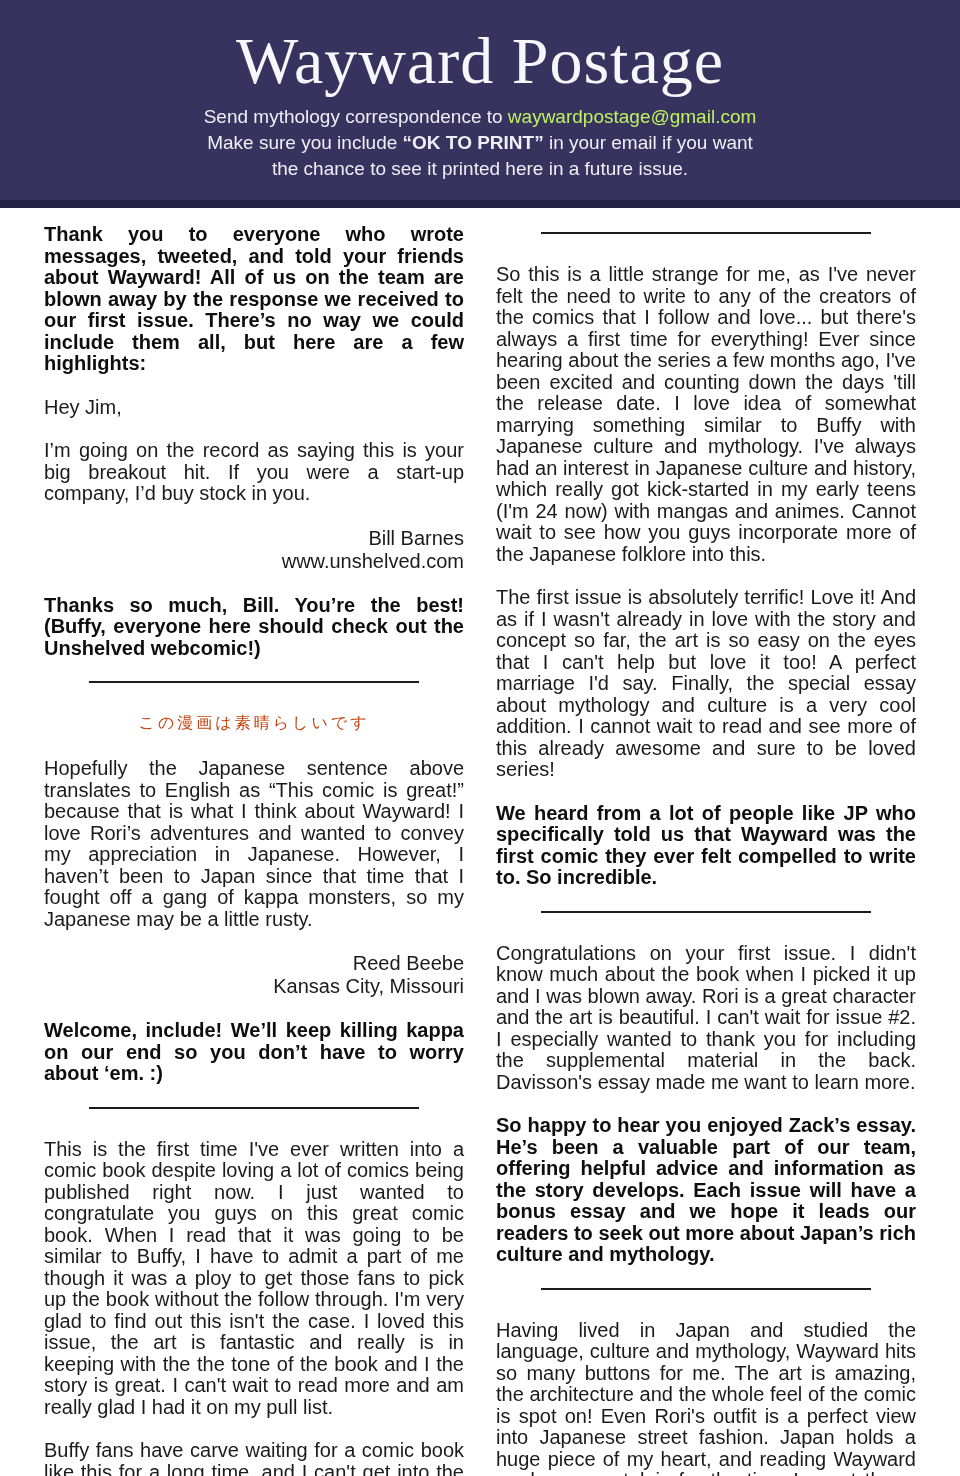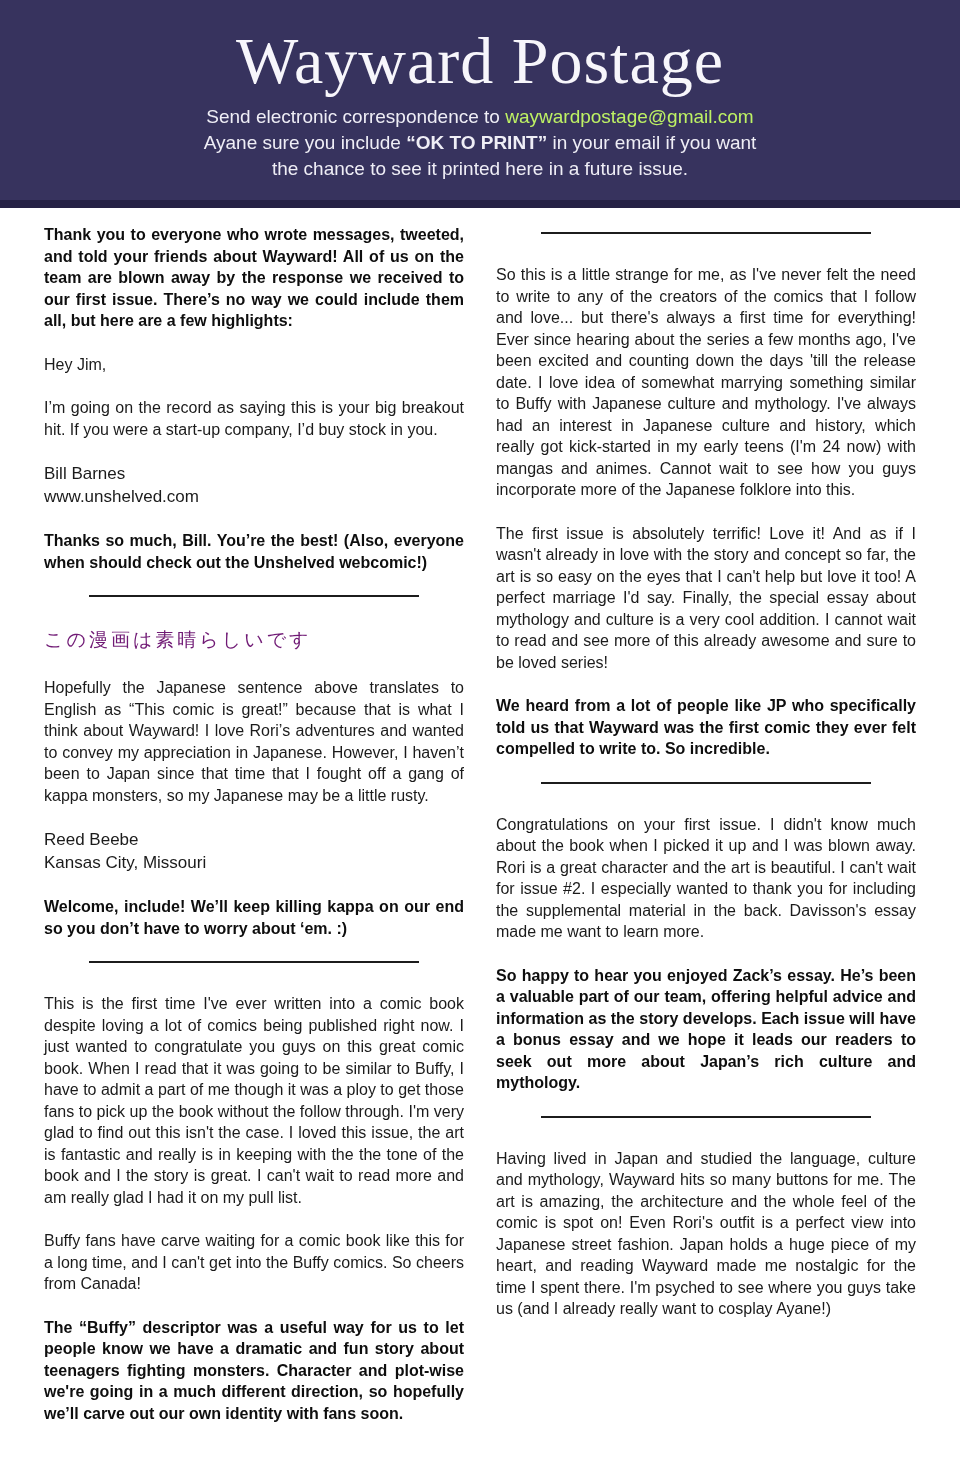--- a/index.html
+++ b/index.html
@@ -47,67 +47,67 @@
     flex: 1;
     display: flex;
     gap: 32px;
     padding: 16px 44px 20px 44px;
     box-sizing: border-box;
   }
   .col { width: 420px; }
 
   .para {
     margin: 0 0 22px 0;
-    font-size: 16px;
+    font-size: 20px;
     line-height: 21.5px;
     text-align: justify;
   }
   .response {
     font-weight: bold;
     color: #0e0e0e;
   }
   .sig {
     margin: 0 0 22px 0;
-    font-size: 17px;
+    font-size: 20px;
     line-height: 23px;
-    text-align: left;
+    text-align: right;
   }
   .jp-heading {
     margin: 0 0 24px 0;
-    font-size: 19px;
+    font-size: 16px;
     letter-spacing: 3px;
-    text-align: left;
-    color: #701a75;
+    text-align: center;
+    color: #c2410c;
   }
   .divider {
     width: 330px;
     border-top: 2px solid #1c1c1c;
     margin: 8px auto 30px auto;
     height: 0;
   }
 </style>
 </head>
 <body>
 
 <div class="page">
 
   <header class="masthead">
     <h1>Wayward Postage</h1>
-    <p class="sub"><span>Send electronic correspondence to </span><span class="email">waywardpostage@gmail.com</span></p>
-    <p class="sub"><span>Ayane sure you include </span><span class="okp">“OK TO PRINT”</span><span> in your email if you want</span></p>
+    <p class="sub"><span>Send mythology correspondence to </span><span class="email">waywardpostage@gmail.com</span></p>
+    <p class="sub"><span>Make sure you include </span><span class="okp">“OK TO PRINT”</span><span> in your email if you want</span></p>
     <p class="sub">the chance to see it printed here in a future issue.</p>
   </header>
 
   <main class="columns">
     <div class="col">
         <p class="para response">Thank you to everyone who wrote messages, tweeted, and told your friends about Wayward! All of us on the team are blown away by the response we received to our first issue. There’s no way we could include them all, but here are a few highlights:</p>
         <p class="para">Hey Jim,</p>
         <p class="para">I’m going on the record as saying this is your big breakout hit. If you were a start-up company, I’d buy stock in you.</p>
         <p class="sig">Bill Barnes<br>www.unshelved.com</p>
-        <p class="para response">Thanks so much, Bill. You’re the best! (Also, everyone when should check out the Unshelved webcomic!)</p>
+        <p class="para response">Thanks so much, Bill. You’re the best! (Buffy, everyone here should check out the Unshelved webcomic!)</p>
         <div class="divider"></div>
         <p class="jp-heading">この漫画は素晴らしいです</p>
         <p class="para">Hopefully the Japanese sentence above translates to English as “This comic is great!” because that is what I think about Wayward! I love Rori’s adventures and wanted to convey my appreciation in Japanese. However, I haven’t been to Japan since that time that I fought off a gang of kappa monsters, so my Japanese may be a little rusty.</p>
         <p class="sig">Reed Beebe<br>Kansas City, Missouri</p>
         <p class="para response">Welcome, include! We’ll keep killing kappa on our end so you don’t have to worry about ‘em. :)</p>
         <div class="divider"></div>
         <p class="para">This is the first time I've ever written into a comic book despite loving a lot of comics being published right now. I just wanted to congratulate you guys on this great comic book. When I read that it was going to be similar to Buffy, I have to admit a part of me though it was a ploy to get those fans to pick up the book without the follow through. I'm very glad to find out this isn't the case. I loved this issue, the art is fantastic and really is in keeping with the the tone of the book and I the story is great. I can't wait to read more and am really glad I had it on my pull list.</p>
         <p class="para">Buffy fans have carve waiting for a comic book like this for a long time, and I can't get into the Buffy comics. So cheers from Canada!</p>
         <p class="para response">The “Buffy” descriptor was a useful way for us to let people know we have a dramatic and fun story about teenagers fighting monsters. Character and plot-wise we're going in a much different direction, so hopefully we’ll carve out our own identity with fans soon.</p>
       </div>

